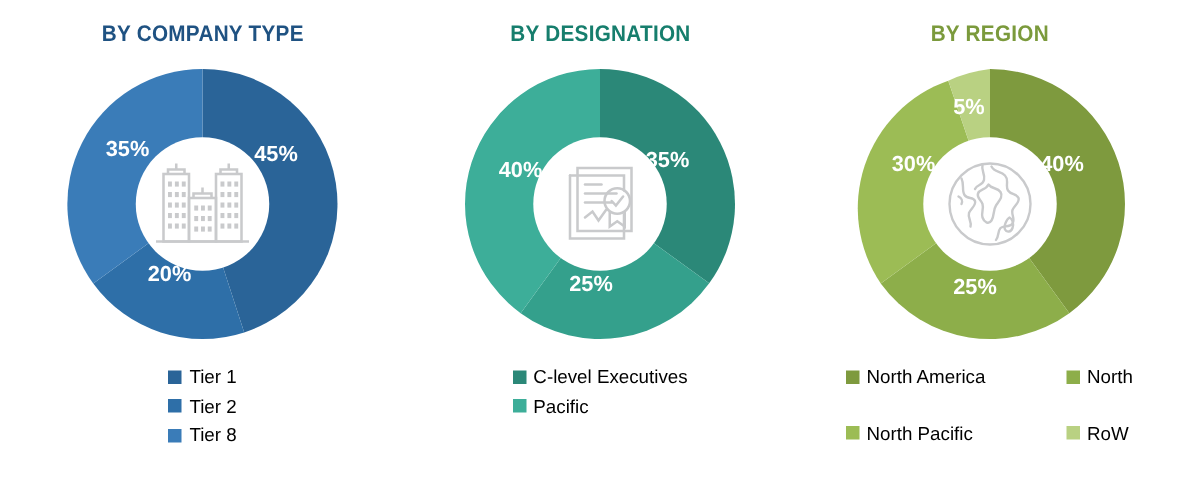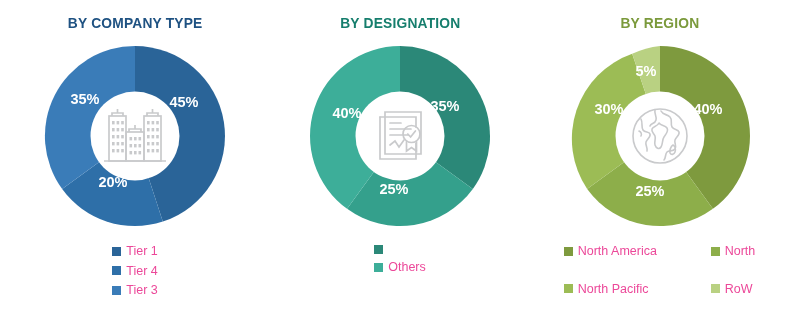--- a/index.html
+++ b/index.html
@@ -95,21 +95,21 @@
     white-space: nowrap;
   }
   .legend-swatch {
     width: 9px;
     height: 9px;
     flex: 0 0 auto;
     display: inline-block;
   }
   .legend-label {
     font-size: 12.5px;
-    color: #ec4899;
+    color: #000000;
     font-family: "Liberation Sans", sans-serif;
     line-height: 1;
   }
 </style>
 </head>
 <body>
 
 <div class="board">
 
   <div class="panel panel-company">
@@ -192,25 +192,25 @@
       </svg>
     </div>
 
     <div class="legend">
       <div class="legend-item">
         <span class="legend-swatch" style="background:#2A6498"></span>
         <span class="legend-label">Tier 1</span>
       </div>
       <div class="legend-item">
         <span class="legend-swatch" style="background:#2E6FA8"></span>
-        <span class="legend-label">Tier 4</span>
+        <span class="legend-label">Tier 2</span>
       </div>
       <div class="legend-item">
         <span class="legend-swatch" style="background:#3A7CB8"></span>
-        <span class="legend-label">Tier 3</span>
+        <span class="legend-label">Tier 8</span>
       </div>
     </div>
   </div>
 
   <div class="panel panel-designation">
     <div class="panel-title title-designation">BY DESIGNATION</div>
 
     <div class="donut-wrap">
       <svg class="donut-svg" viewBox="0 0 190 190">
 
@@ -237,24 +237,25 @@
           <circle cx="46.5" cy="33" r="8.5"></circle>
           <path d="M41.5 40.5 L41.5 50 L46.5 46.5 L51.5 50 L51.5 40.5"></path>
           <path d="M42.8 33 L45.6 36 L50.4 30"></path>
         </g>
       </svg>
     </div>
 
     <div class="legend">
       <div class="legend-item">
         <span class="legend-swatch" style="background:#2B8878"></span>
+        <span class="legend-label">C-level Executives</span>
       </div>
       <div class="legend-item">
         <span class="legend-swatch" style="background:#3DAE99"></span>
-        <span class="legend-label">Others</span>
+        <span class="legend-label">Pacific</span>
       </div>
     </div>
   </div>
 
   <div class="panel panel-region">
     <div class="panel-title title-region">BY REGION</div>
 
     <div class="donut-wrap">
       <svg class="donut-svg" viewBox="0 0 190 190">
 

